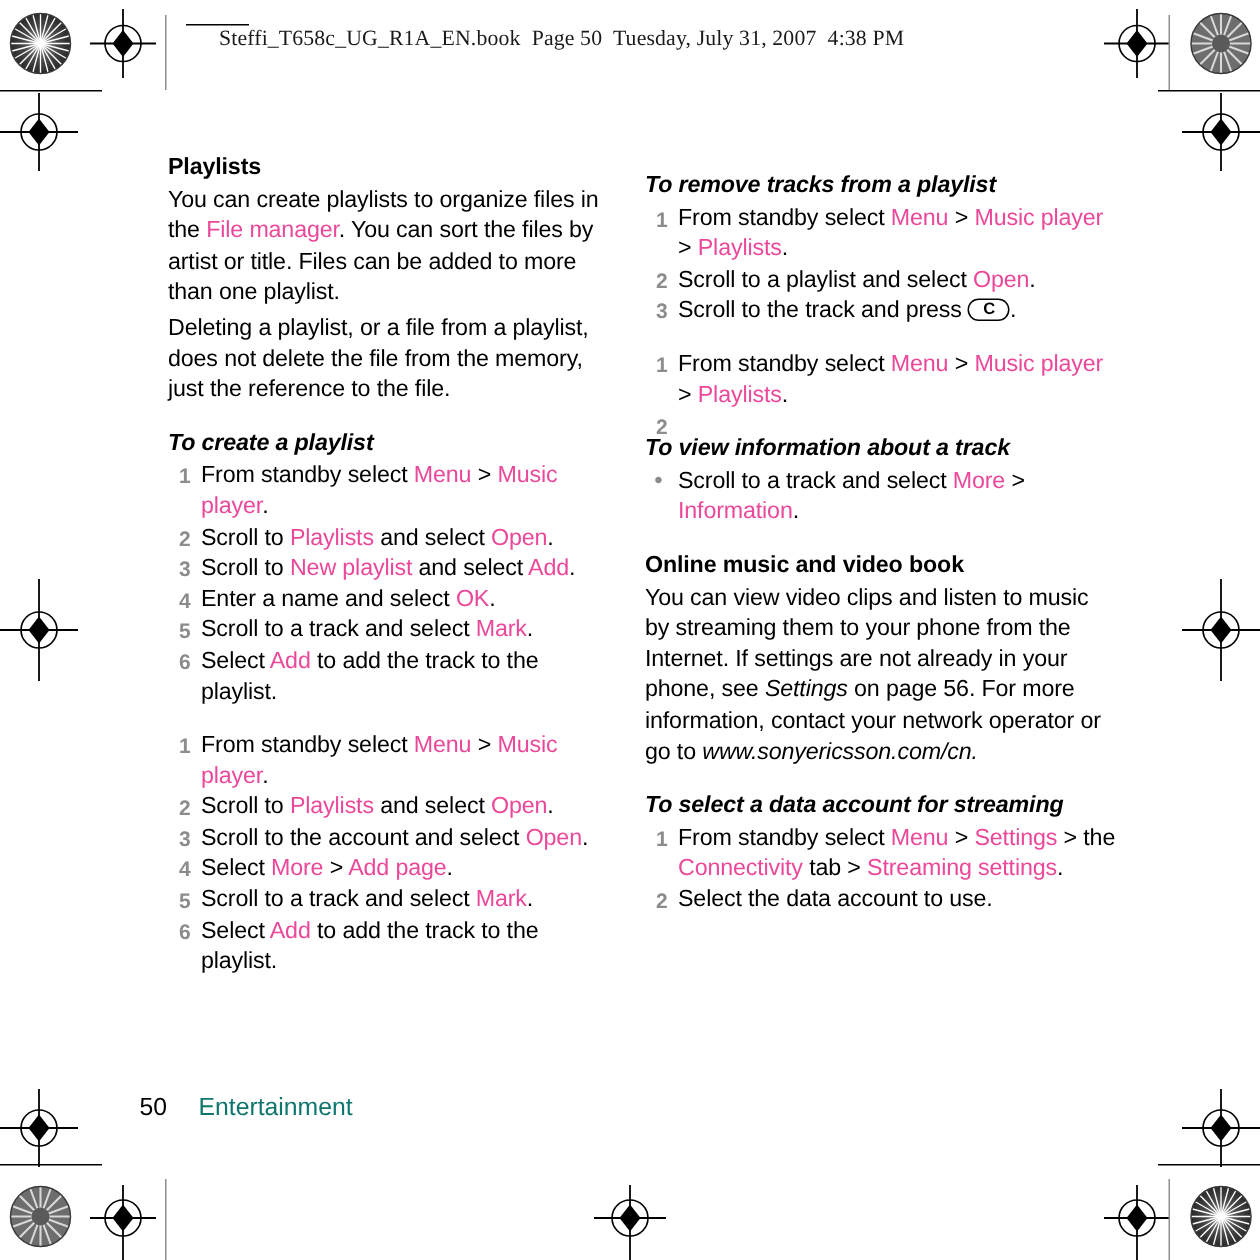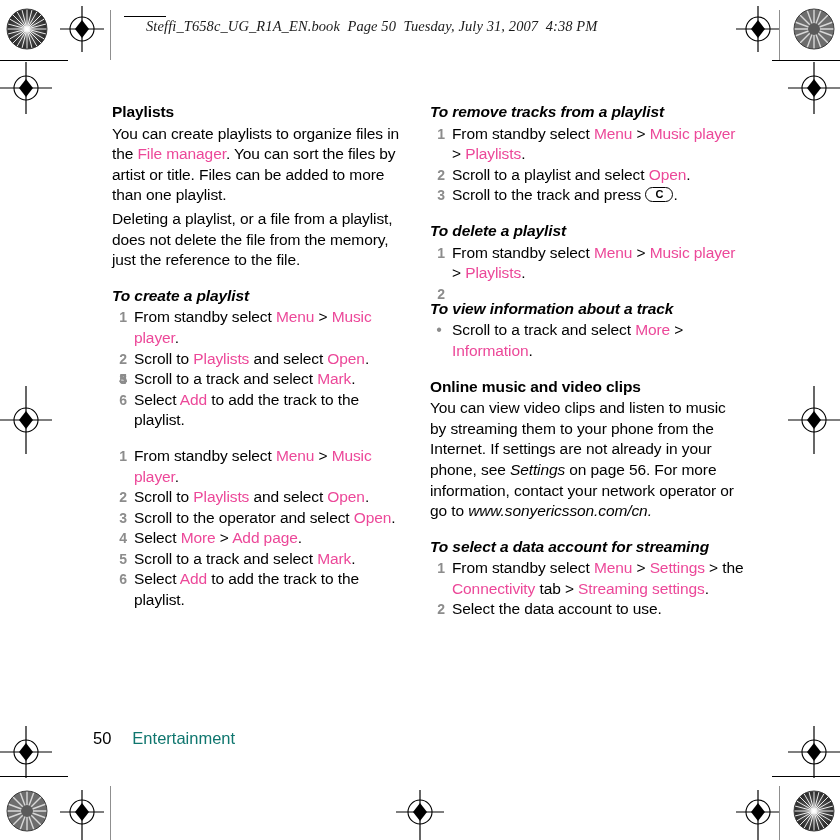--- a/index.html
+++ b/index.html
@@ -27,21 +27,20 @@
   
   .page-header {
     position: absolute;
     left: 146px;
     top: 18px;
     font-family: "Liberation Serif", serif;
     font-size: 14.5px;
     letter-spacing: 0.1px;
     color: #1a1a1a;
     white-space: pre;
-    font-style: italic;
   }
 
   
   .content {
     position: absolute;
     left: 0;
     top: 86px;
     width: 840px;
   }
   .col {
@@ -57,21 +56,21 @@
     font-size: 15.5px;
     font-weight: bold;
     margin: 0 0 1px 0;
     line-height: 20.6px;
     letter-spacing: -0.1px;
   }
   h3.proc-title {
     font-size: 15.5px;
     font-weight: bold;
     font-style: italic;
-    margin: 0 0 1px 0;
+    margin: 12px 0 1px 0;
     line-height: 20.6px;
     letter-spacing: -0.1px;
   }
 
   p.body {
     font-size: 15.5px;
     line-height: 20.6px;
     margin: 0;
     letter-spacing: -0.1px;
   }
@@ -349,67 +348,66 @@
         <span>You can create playlists to organize files in the </span><span class="ui">File manager</span><span>. You can sort the files by artist or title. Files can be added to more than one playlist.</span>
       </p>
       <p class="body">Deleting a playlist, or a file from a playlist, does not delete the file from the memory, just the reference to the file.</p>
     </div>
 
     <div class="block gap-para">
       <h3 class="proc-title">To create a playlist</h3>
       <ol class="steps">
           <li><span class="num">1</span><span><span>From standby select </span><span class="ui">Menu</span><span> &gt; </span><span class="ui">Music player</span><span>.</span></span></li>
           <li><span class="num">2</span><span><span>Scroll to </span><span class="ui">Playlists</span><span> and select </span><span class="ui">Open</span><span>.</span></span></li>
-          <li><span class="num">3</span></li>
-          <li><span class="num">4</span></li>
+          <li><span class="num">3</span><span><span>Scroll to </span><span class="ui">New playlist</span><span> and select </span><span class="ui">Add</span><span>.</span></span></li>
+          <li><span class="num">4</span><span><span>Enter a name and select </span><span class="ui">OK</span><span>.</span></span></li>
           <li><span class="num">5</span><span><span>Scroll to a track and select </span><span class="ui">Mark</span><span>.</span></span></li>
           <li><span class="num">6</span><span><span>Select </span><span class="ui">Add</span><span> to add the track to the playlist.</span></span></li>
         </ol>
     </div>
 
     <div class="block gap-para">
       <ol class="steps">
           <li><span class="num">1</span><span><span>From standby select </span><span class="ui">Menu</span><span> &gt; </span><span class="ui">Music player</span><span>.</span></span></li>
           <li><span class="num">2</span><span><span>Scroll to </span><span class="ui">Playlists</span><span> and select </span><span class="ui">Open</span><span>.</span></span></li>
-          <li><span class="num">3</span><span><span>Scroll to the operator and select </span><span class="ui">Open</span><span>.</span></span></li>
+          <li><span class="num">3</span><span><span>Scroll to the account and select </span><span class="ui">Open</span><span>.</span></span></li>
           <li><span class="num">4</span><span><span>Select </span><span class="ui">More</span><span> &gt; </span><span class="ui">Add page</span><span>.</span></span></li>
           <li><span class="num">5</span><span><span>Scroll to a track and select </span><span class="ui">Mark</span><span>.</span></span></li>
           <li><span class="num">6</span><span><span>Select </span><span class="ui">Add</span><span> to add the track to the playlist.</span></span></li>
         </ol>
     </div>
   </div>
 
   <div class="col col-right">
 
     <div class="block">
       <h3 class="proc-title">To remove tracks from a playlist</h3>
       <ol class="steps">
           <li><span class="num">1</span><span><span>From standby select </span><span class="ui">Menu</span><span> &gt; </span><span class="ui">Music player</span><span> &gt; </span><span class="ui">Playlists</span><span>.</span></span></li>
           <li><span class="num">2</span><span><span>Scroll to a playlist and select </span><span class="ui">Open</span><span>.</span></span></li>
           <li><span class="num">3</span><span><span>Scroll to the track and press </span><span class="key">C</span><span>.</span></span></li>
         </ol>
     </div>
 
     <div class="block gap-para">
-      <h3 class="proc-title">To delete a playlist</h3>
       <ol class="steps">
           <li><span class="num">1</span><span><span>From standby select </span><span class="ui">Menu</span><span> &gt; </span><span class="ui">Music player</span><span> &gt; </span><span class="ui">Playlists</span><span>.</span></span></li>
           <li><span class="num">2</span></li>
         </ol>
     </div>
 
     <div class="block gap-para">
       <h3 class="proc-title">To view information about a track</h3>
       <ul class="steps">
           <li><span class="bullet">•</span><span><span>Scroll to a track and select </span><span class="ui">More</span><span> &gt; </span><span class="ui">Information</span><span>.</span></span></li>
         </ul>
     </div>
 
     <div class="block gap-para">
-      <h3 class="section-title">Online music and video clips</h3>
+      <h3 class="section-title">Online music and video book</h3>
       <p class="body"><span>You can view video clips and listen to music by streaming them to your phone from the Internet. If settings are not already in your phone, see </span><span class="em">Settings</span><span> on page 56. For more information, contact your network operator or go to </span><span class="em">www.sonyericsson.com/cn.</span></p>
     </div>
 
     <div class="block gap-para">
       <h3 class="proc-title">To select a data account for streaming</h3>
       <ol class="steps">
           <li><span class="num">1</span><span><span>From standby select </span><span class="ui">Menu</span><span> &gt; </span><span class="ui">Settings</span><span> &gt; the </span><span class="ui">Connectivity</span><span> tab &gt; </span><span class="ui">Streaming settings</span><span>.</span></span></li>
           <li><span class="num">2</span><span><span>Select the data account to use.</span></span></li>
         </ol>
     </div>

